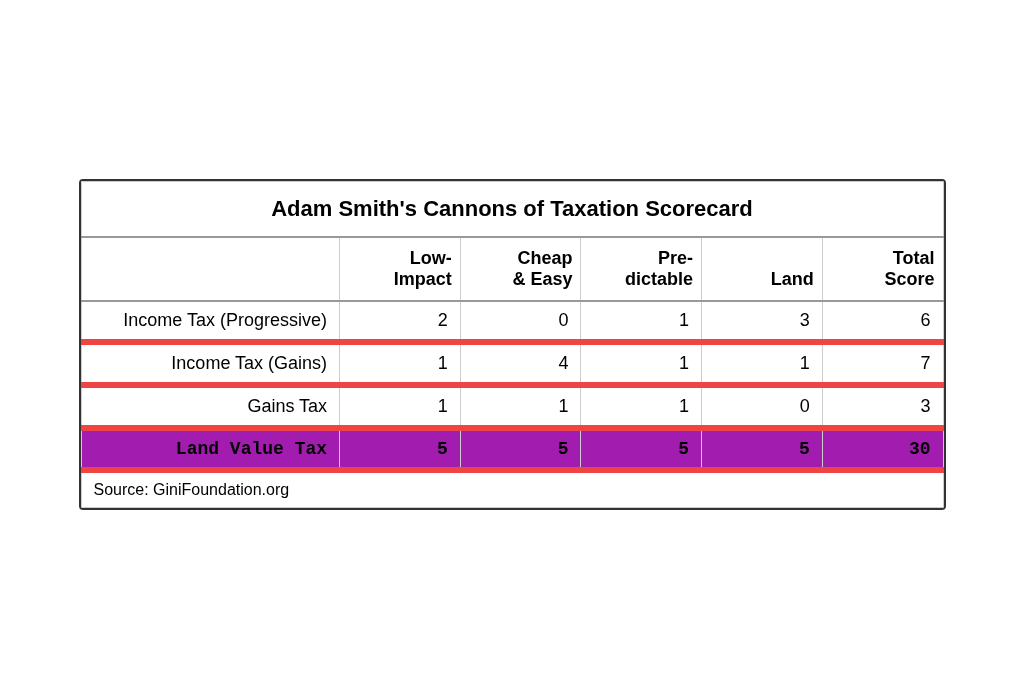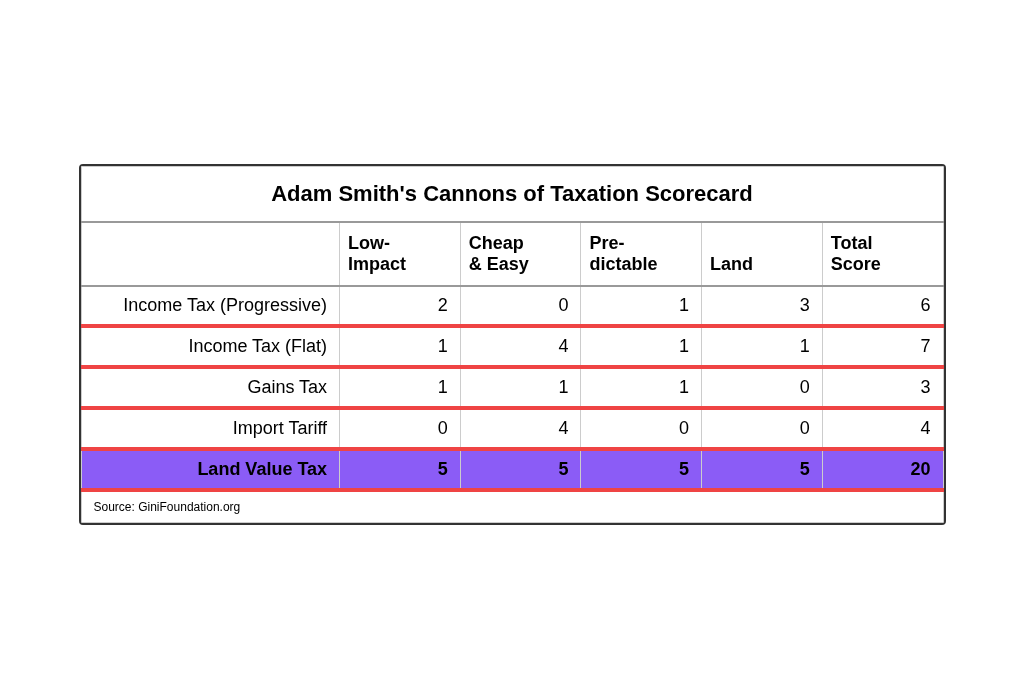--- a/index.html
+++ b/index.html
@@ -18,56 +18,57 @@
       overflow: hidden;
       width: 867px;
     }
     table {
       width: 100%;
       border-collapse: collapse;
     }
     th, td {
       border: 1px solid #ccc;
       padding: 8px 12px;
-      font-size: 12px;
+      font-size: 16px;
     }
     .title-row th {
       text-align: center;
       font-size: 22px;
       font-weight: bold;
       background: #fff;
       border-bottom: 2px solid #999;
       padding: 14px;
     }
     .header-row th {
-      text-align: left;
+      text-align: right;
       font-weight: bold;
       vertical-align: bottom;
       background: #fff;
       border-bottom: 2px solid #999;
       font-size: 18px;
       padding: 10px 8px;
     }
     .header-row th:first-child {
       background: #fff;
     }
     tbody tr td:first-child {
       text-align: right;
       font-size: 18px;
     }
     tbody tr td:not(:first-child) {
       text-align: right;
       font-size: 18px;
     }
     tbody tr {
-      border-bottom: 4px solid #ef4444;
+      border-bottom: 6px solid #ef4444;
     }
     .highlight-row td {
-      background: #8b5cf6;
+      background: #a21caf;
       font-weight: bold;
+      font-family: Liberation Mono, monospace;
     }
     .highlight-row td:first-child {
       font-weight: bold;
     }
     .col-label { width: 30%; }
     .col-val { width: 14%; }
   </style>
 </head>
 <body>
 
@@ -89,50 +90,42 @@
     <tbody id="table-body">
     <tr>
           <td>Income Tax (Progressive)</td>
           <td>2</td>
           <td>0</td>
           <td>1</td>
           <td>3</td>
           <td>6</td>
         </tr>
         <tr>
-          <td>Income Tax (Flat)</td>
+          <td>Income Tax (Gains)</td>
           <td>1</td>
           <td>4</td>
           <td>1</td>
           <td>1</td>
           <td>7</td>
         </tr>
         <tr>
           <td>Gains Tax</td>
           <td>1</td>
           <td>1</td>
           <td>1</td>
           <td>0</td>
           <td>3</td>
         </tr>
-        <tr>
-          <td>Import Tariff</td>
-          <td>0</td>
-          <td>4</td>
-          <td>0</td>
-          <td>0</td>
-          <td>4</td>
-        </tr>
         <tr class="highlight-row">
           <td>Land Value Tax</td>
           <td>5</td>
           <td>5</td>
           <td>5</td>
           <td>5</td>
-          <td>20</td>
+          <td>30</td>
         </tr>
       </tbody>
     <tfoot>
       <tr>
         <td colspan="6" class="source-row">Source: GiniFoundation.org</td>
       </tr>
     </tfoot>
   </table>
 </div>
 

